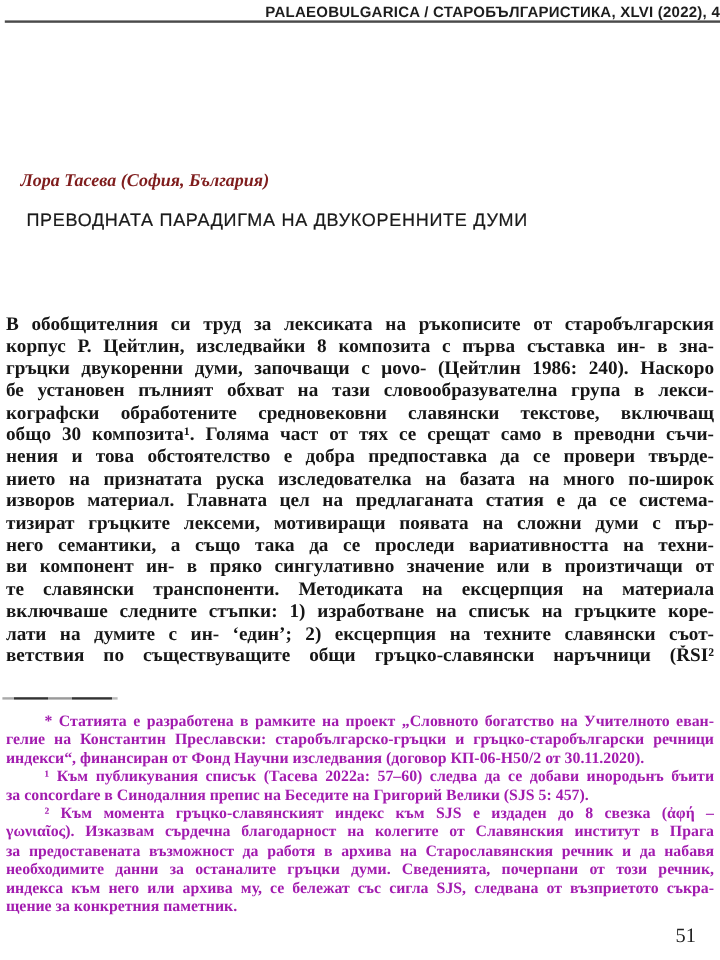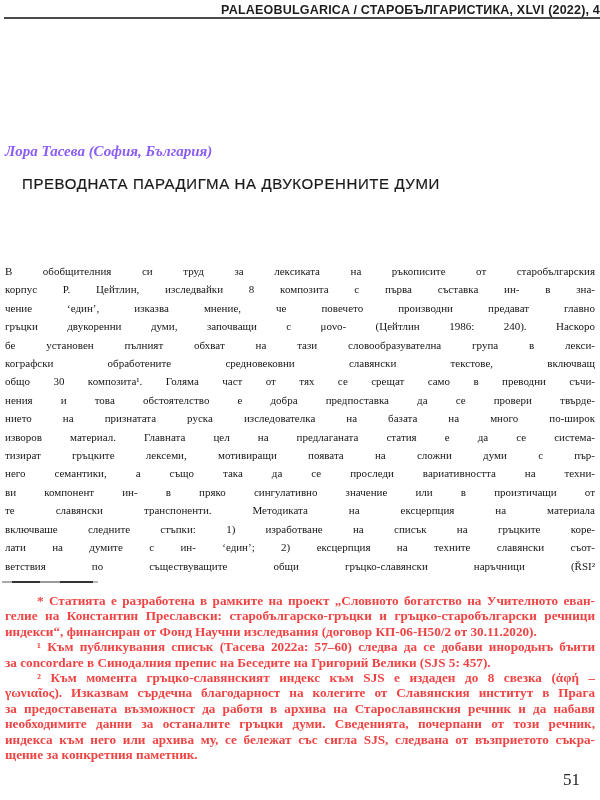--- a/index.html
+++ b/index.html
@@ -30,48 +30,48 @@
     .head-rule {
       position: absolute;
       left: 4px;
       top: 17px;
       width: 596px;
       height: 2px;
       background: #4a4a4a;
     }
     .author {
       position: absolute;
-      left: 5px;
+      left: 17px;
       top: 143px;
       font-style: italic;
       font-weight: bold;
       font-size: 15px;
-      color: #8b5cf6;
+      color: #7f1d1d;
     }
     .title {
       position: absolute;
       left: 22px;
       top: 175px;
       width: 560px;
       font-family: "Liberation Sans", "DejaVu Sans", sans-serif;
       font-size: 15px;
       line-height: 17px;
       letter-spacing: 0.6px;
       color: #1a1a1a;
       -webkit-text-stroke: 0.2px #1a1a1a;
     }
     .title span { display: block; }
     .body-text {
       position: absolute;
       left: 5px;
       top: 262px;
       width: 590px;
-      font-size: 11px;
+      font-size: 16px;
       line-height: 18.4px;
-      font-weight: normal;
+      font-weight: bold;
       color: #161616;
     }
     .body-text .line {
       display: block;
       text-align: justify;
       text-align-last: justify;
       white-space: nowrap;
       overflow: hidden;
     }
     .fn-rule {
@@ -83,21 +83,21 @@
       background: linear-gradient(to right, #aaa 0 10%, #333 10% 40%, #999 40% 60%, #333 60% 95%, #bbb 95%);
     }
     .footnotes {
       position: absolute;
       left: 5px;
       top: 593px;
       width: 590px;
       font-size: 13.2px;
       line-height: 15.4px;
       font-weight: bold;
-      color: #ef4444;
+      color: #a21caf;
     }
     .footnotes .line {
       display: block;
       text-align: justify;
       text-align-last: justify;
       white-space: nowrap;
       overflow: hidden;
     }
     .footnotes .line.indent { padding-left: 32px; }
     .footnotes .line.last { text-align-last: left; }
@@ -117,21 +117,20 @@
 
 <div class="author">Лора Тасева (София, България)</div>
 
 <div class="title">
   <span>ПРЕВОДНАТА ПАРАДИГМА НА ДВУКОРЕННИТЕ ДУМИ</span>
 </div>
 
 <div class="body-text">
   <span class="line" style="padding-left:0">В обобщителния си труд за лексиката на ръкописите от старобългарския</span>
   <span class="line">корпус Р. Цейтлин, изследвайки 8 композита с първа съставка ин- в зна-</span>
-  <span class="line">чение ‘един’, изказва мнение, че повечето производни предават главно</span>
   <span class="line">гръцки двукоренни думи, започващи с μονο- (Цейтлин 1986: 240). Наскоро</span>
   <span class="line">бе установен пълният обхват на тази словообразувателна група в лекси-</span>
   <span class="line">кографски обработените средновековни славянски текстове, включващ</span>
   <span class="line">общо 30 композита¹. Голяма част от тях се срещат само в преводни съчи-</span>
   <span class="line">нения и това обстоятелство е добра предпоставка да се провери твърде-</span>
   <span class="line">нието на признатата руска изследователка на базата на много по-широк</span>
   <span class="line">изворов материал. Главната цел на предлаганата статия е да се система-</span>
   <span class="line">тизират гръцките лексеми, мотивиращи появата на сложни думи с пър-</span>
   <span class="line">него семантики, а също така да се проследи вариативността на техни-</span>
   <span class="line">ви компонент ин- в пряко сингулативно значение или в произтичащи от</span>

